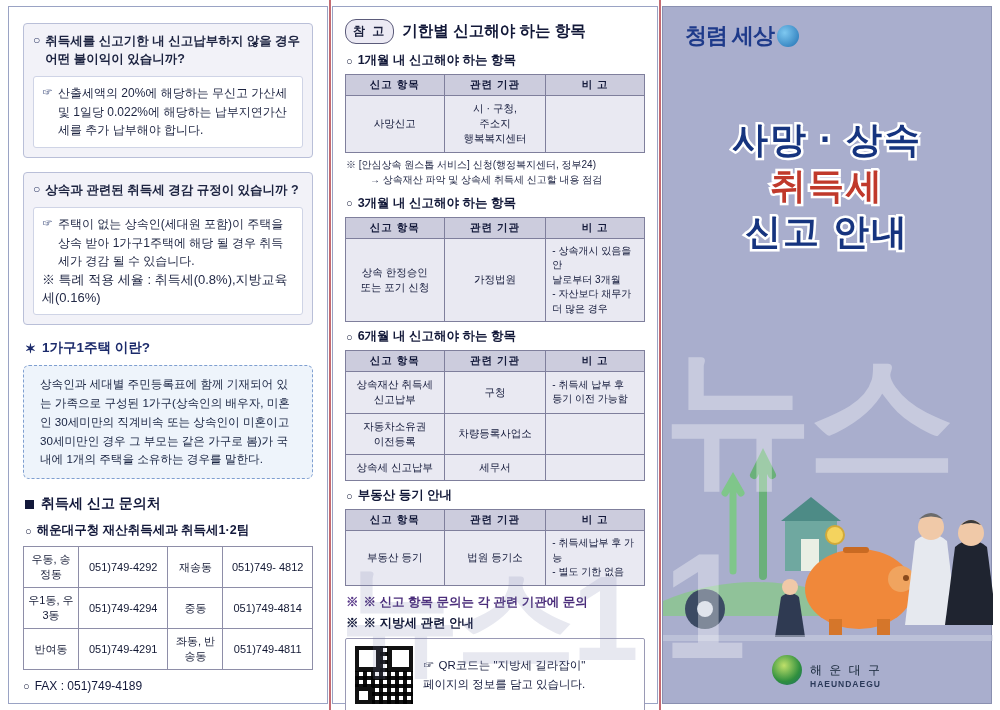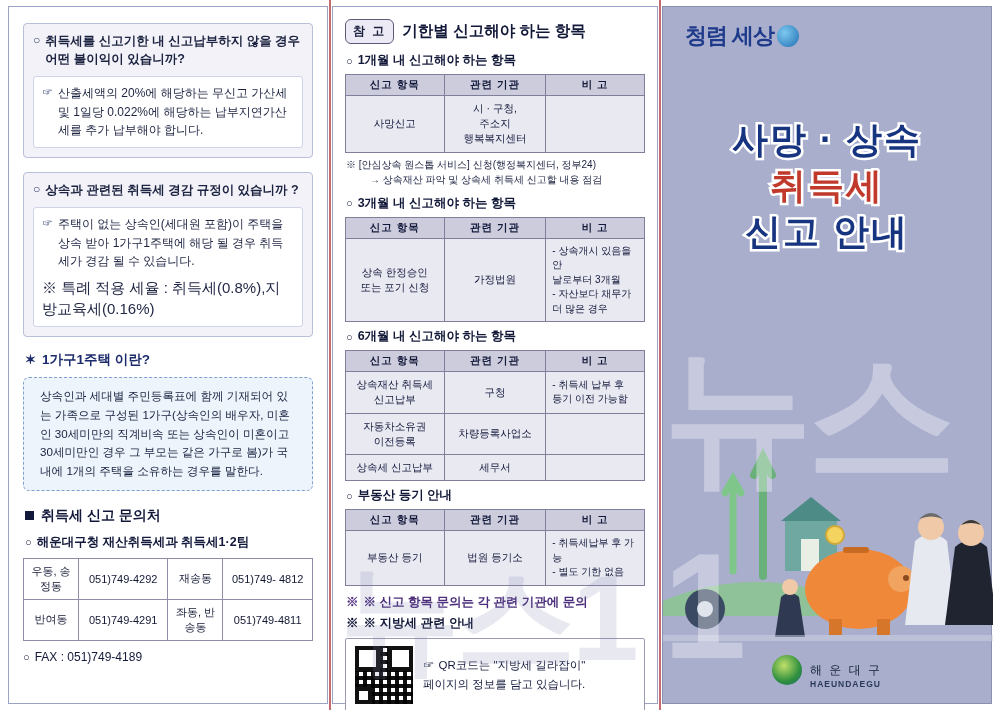--- a/index.html
+++ b/index.html
@@ -54,21 +54,21 @@
     border:1px solid #cfd4e6;
     border-radius:3px;
     padding:7px 8px;
   }
   .a {
     font-size:12px; color:#1c2340; line-height:1.55;
     display:flex; gap:5px; align-items:flex-start;
   }
   .a .hand { color:#3b4a7a; font-size:11px; }
   .note-small {
-    font-size:15px; color:#232a47; margin-top:6px; line-height:1.4;
+    font-size:13px; color:#232a47; line-height:1.4;
   }
 
   .onehouse-title {
     font-size:13.5px; font-weight:bold; color:#1b2a6b;
     margin:6px 0 8px 2px;
     display:flex; align-items:center; gap:6px;
   }
   .star { color:#1b2a6b; font-size:13px; }
   .onehouse-box {
     border:1.5px dashed #7f9fd0;
@@ -112,21 +112,21 @@
 
   
   .panel-mid .inner { padding:12px 12px 10px 12px; }
   .mid-head {
     display:flex; align-items:center; gap:8px; margin-bottom:8px;
   }
   .ref-chip {
     border:1px solid #5b5b7a;
     background:#eceaf4;
     font-size:12px; font-weight:bold; color:#1a1f3d;
-    padding:3px 7px; border-radius:6px; letter-spacing:2px;
+    padding:3px 7px; border-radius:11px; letter-spacing:2px;
   }
   .mid-head-title {
     font-size:15.5px; font-weight:bold; color:#121838;
   }
   .grp-title {
     font-size:12.5px; font-weight:bold; color:#121838;
     display:flex; align-items:center; gap:5px;
     margin:6px 0 5px 1px;
   }
   table.tt {
@@ -305,20 +305,26 @@
 
       <table class="phone">
         <tbody>
           <tr>
             <td class="name">우동, 송정동</td>
             <td class="num">051)749-4292</td>
             <td class="name">재송동</td>
             <td class="num">051)749- 4812</td>
           </tr>
           <tr>
+            <td class="name">우1동, 우3동</td>
+            <td class="num">051)749-4294</td>
+            <td class="name">중동</td>
+            <td class="num">051)749-4814</td>
+          </tr>
+          <tr>
             <td class="name">반여동</td>
             <td class="num">051)749-4291</td>
             <td class="name">좌동, 반송동</td>
             <td class="num">051)749-4811</td>
           </tr>
         </tbody>
       </table>
 
       <div class="fax">
         <span class="circ">○</span>

